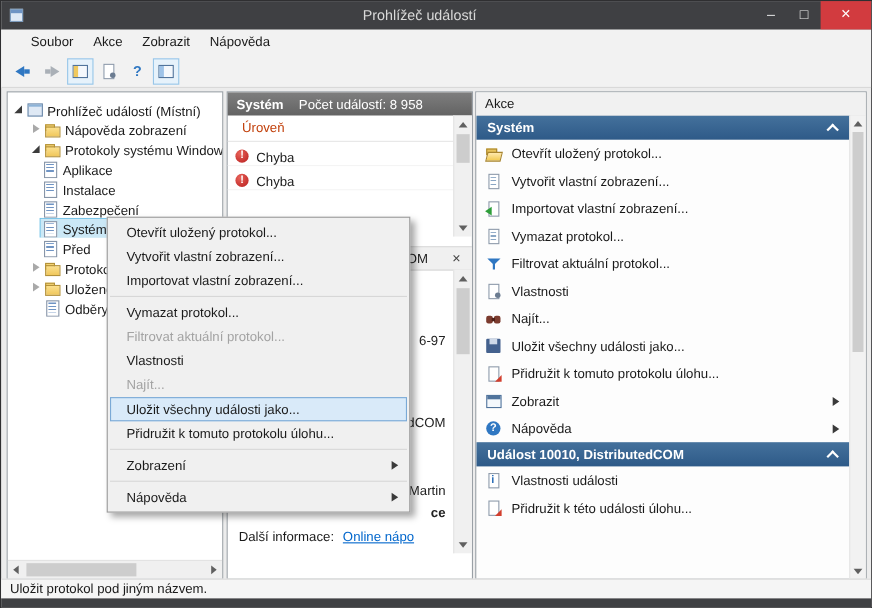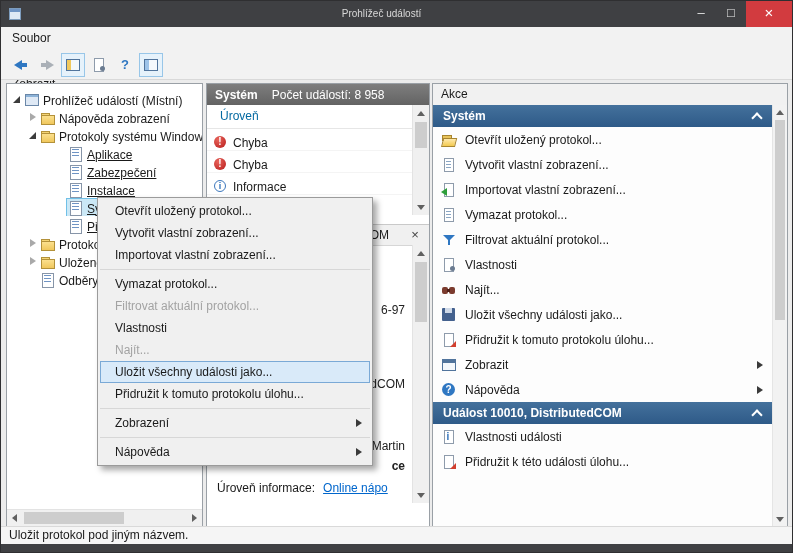--- a/index.html
+++ b/index.html
@@ -4,26 +4,26 @@
 <style>
   html,body{margin:0;padding:0;background:#555;}
   .window{position:relative;width:793px;height:553px;background:#ececec;border:1px solid #2f2f31;
     box-sizing:border-box;overflow:hidden;font-family:"Liberation Sans",sans-serif;font-size:12px;color:#1a1a1a;}
   
   .titlebar{position:absolute;top:0;left:0;right:0;height:26px;background:#3f4043;}
   .app-icon{position:absolute;left:7px;top:6px;width:14px;height:14px;}
   .app-icon::before{content:"";position:absolute;inset:1px;background:#dfe9f5;border:1px solid #7d9cbd;}
   .app-icon::after{content:"";position:absolute;left:2px;top:2px;width:10px;height:3px;background:#6f94c4;}
   .title{position:absolute;left:100px;right:130px;top:0;height:26px;line-height:26px;text-align:center;
-    color:#d9d9d9;font-size:10px;}
+    color:#d9d9d9;font-size:13px;}
   .win-controls{position:absolute;right:0;top:0;height:26px;display:flex;}
   .wbtn{width:30px;height:26px;line-height:24px;text-align:center;color:#e6e6e6;font-size:13px;cursor:default;}
   .wbtn.close{width:46px;background:#d23b3f;color:#fff;font-size:15px;}
   
-  .menubar{position:absolute;top:26px;left:0;right:0;height:23px;background:#f2f2f2;display:flex;padding-left:2px;flex-direction:column;}
+  .menubar{position:absolute;top:26px;left:0;right:0;height:23px;background:#f2f2f2;display:flex;padding-left:18px;}
   .menu-item{padding:0 9px;line-height:23px;}
   .toolbar{position:absolute;top:49px;left:0;right:0;height:29px;background:#f2f2f2;border-bottom:1px solid #d9d9d9;
     display:flex;align-items:center;padding-left:8px;}
   .tb-btn{width:24px;height:24px;margin-right:2px;position:relative;border:1px solid transparent;box-sizing:border-box;}
   .tb-btn.on{border:1px solid #98c6e8;background:#e6f2fb;}
   .tb-btn .ic{position:absolute;left:3px;top:3px;}
   
   .ic{width:16px;height:16px;position:relative;display:inline-block;flex:0 0 16px;}
   .ic-back::before{content:"";position:absolute;left:1px;top:3px;border-right:8px solid #2f77c2;border-top:5px solid transparent;border-bottom:5px solid transparent;}
   .ic-back::after{content:"";position:absolute;left:9px;top:6px;width:5px;height:4px;background:#2f77c2;}
@@ -62,39 +62,39 @@
     background:repeating-linear-gradient(to bottom,#6f94c4 0,#6f94c4 1px,transparent 1px,transparent 3px);}
   .ic-error::before{content:"!";position:absolute;left:1px;top:2px;width:12px;height:12px;border-radius:50%;
     background:radial-gradient(circle at 35% 30%,#e8635a,#b71c1c);color:#fff;font-weight:bold;font-size:10px;line-height:12px;text-align:center;}
   .ic-info-circle::before{content:"i";position:absolute;left:1px;top:2px;width:12px;height:12px;border-radius:50%;background:#fff;
     border:1px solid #3d78bd;color:#2d6fb8;font-weight:bold;font-size:9px;line-height:11px;text-align:center;box-sizing:border-box;}
   
   .tree-panel{position:absolute;left:5px;top:82px;width:197px;bottom:25px;background:#fff;border:1px solid #9aa0a6;
     box-sizing:border-box;overflow:hidden;}
   .trow{height:18px;display:flex;align-items:center;white-space:nowrap;overflow:hidden;}
   .trows{padding-top:6px;}
-  .lvl1{padding-left:4px;}.lvl2{padding-left:20px;}.lvl3{padding-left:48px;text-decoration:underline;}
+  .lvl1{padding-left:4px;}.lvl2{padding-left:20px;}.lvl3{padding-left:18px;}
   .tw{width:12px;flex:0 0 12px;height:12px;position:relative;}
   .tw.exp::before{content:"";position:absolute;left:2px;top:3px;border-bottom:7px solid #3c3c3c;border-left:7px solid transparent;}
   .tw.col::before{content:"";position:absolute;left:3px;top:2px;border-left:6px solid #a9a9a9;border-top:4px solid transparent;border-bottom:4px solid transparent;}
   .hl{display:flex;align-items:flex-end;padding:0 3px 0 1px;height:17px;}
   .hl .ic{margin-right:3px;}
   .hl.selected{background:#cbe8f6;outline:1px solid #70c0e7;}
   .hscroll{position:absolute;left:0;right:0;bottom:0;height:16px;background:#f0f0f0;border-top:1px solid #e3e3e3;}
   .sb-btn{position:absolute;width:16px;height:16px;}
   .tri-l{position:absolute;left:5px;top:4px;border-right:5px solid #606060;border-top:4px solid transparent;border-bottom:4px solid transparent;}
   .tri-r{position:absolute;left:6px;top:4px;border-left:5px solid #606060;border-top:4px solid transparent;border-bottom:4px solid transparent;}
   .tri-u{position:absolute;left:4px;top:6px;border-bottom:5px solid #606060;border-left:4px solid transparent;border-right:4px solid transparent;}
   .tri-d{position:absolute;left:4px;top:6px;border-top:5px solid #606060;border-left:4px solid transparent;border-right:4px solid transparent;}
   .h-thumb{position:absolute;top:2px;bottom:2px;left:17px;width:100px;background:#cdcdcd;}
   
   .log-panel{position:absolute;left:205px;top:82px;width:224px;bottom:25px;background:#fff;border:1px solid #9aa0a6;box-sizing:border-box;}
   .log-header{height:21px;background:linear-gradient(#7e7e7e,#636363);color:#fff;display:flex;align-items:center;padding:0 8px;}
   .log-title{font-weight:bold;margin-right:14px;}
-  .col-head{height:23px;line-height:23px;padding-left:13px;border-bottom:1px solid #e6e6e6;color:#0369a1;}
+  .col-head{height:23px;line-height:23px;padding-left:13px;border-bottom:1px solid #e6e6e6;color:#c2410c;}
   .erow{height:21px;display:flex;align-items:flex-end;padding-left:6px;border-bottom:1px solid #f4f4f4;}
   .erow .ic{margin-right:4px;}
   .vscroll{position:absolute;width:17px;background:#f0f0f0;border-left:1px solid #e3e3e3;box-sizing:border-box;}
   .list-scroll{right:0;top:21px;height:110px;}
   .v-thumb{position:absolute;left:2px;right:2px;background:#cdcdcd;}
   
   .details{position:absolute;left:0;right:0;top:140px;bottom:0;border-top:1px solid #c9c9c9;}
   .dtab-bar{height:20px;background:#f0f0f0;border-bottom:1px solid #d6d6d6;position:relative;}
   .dtab-frag{position:absolute;right:40px;top:0;line-height:20px;}
   .dclose{position:absolute;right:6px;top:0;width:16px;line-height:19px;text-align:center;color:#444;font-size:13px;}
@@ -198,28 +198,28 @@
         <span class="tw"></span>
         <span class="hl">
             <span class="ic ic-log"></span>
             <span>Aplikace</span>
           </span>
       </div>
       <div class="trow lvl3">
         <span class="tw"></span>
         <span class="hl">
             <span class="ic ic-log"></span>
+            <span>Instalace</span>
+          </span>
+      </div>
+      <div class="trow lvl3">
+        <span class="tw"></span>
+        <span class="hl">
+            <span class="ic ic-log"></span>
             <span>Zabezpečení</span>
-          </span>
-      </div>
-      <div class="trow lvl3">
-        <span class="tw"></span>
-        <span class="hl">
-            <span class="ic ic-log"></span>
-            <span>Instalace</span>
           </span>
       </div>
       <div class="trow lvl3">
         <span class="tw"></span>
         <span class="hl selected">
             <span class="ic ic-log"></span>
             <span>Systém</span>
           </span>
       </div>
       <div class="trow lvl3">
@@ -268,24 +268,20 @@
       <span>Počet událostí: 8 958</span>
     </div>
     <div class="col-head">Úroveň</div>
     <div class="erow">
       <span class="ic ic-error"></span>
       <span>Chyba</span>
     </div>
     <div class="erow">
       <span class="ic ic-error"></span>
       <span>Chyba</span>
-    </div>
-    <div class="erow">
-      <span class="ic ic-info-circle"></span>
-      <span>Informace</span>
     </div>
     <div class="vscroll list-scroll">
       <span class="sb-btn" style="top:0;left:0;">
           <span class="tri-u"></span>
         </span>
       <span class="v-thumb" style="top:17px;height:26px;"></span>
       <span class="sb-btn" style="bottom:0;left:0;">
           <span class="tri-d"></span>
         </span>
     </div>
@@ -293,21 +289,21 @@
     <div class="details">
       <div class="dtab-bar">
         <span class="dtab-frag">COM</span>
         <span class="dclose">×</span>
       </div>
       <span class="frag" style="top:78px;">6-97</span>
       <span class="frag" style="top:152px;">edCOM</span>
       <span class="frag" style="top:214px;">Martin</span>
       <span class="frag" style="top:234px;font-weight:bold;">ce</span>
       <div class="dmore">
-        <span>Úroveň informace:</span><a class="dlink">Online nápo</a>
+        <span>Další informace:</span><a class="dlink">Online nápo</a>
       </div>
       <div class="vscroll dscroll">
         <span class="sb-btn" style="top:0;left:0;">
             <span class="tri-u"></span>
           </span>
         <span class="v-thumb" style="top:17px;height:60px;"></span>
         <span class="sb-btn" style="bottom:0;left:0;">
             <span class="tri-d"></span>
           </span>
       </div>

